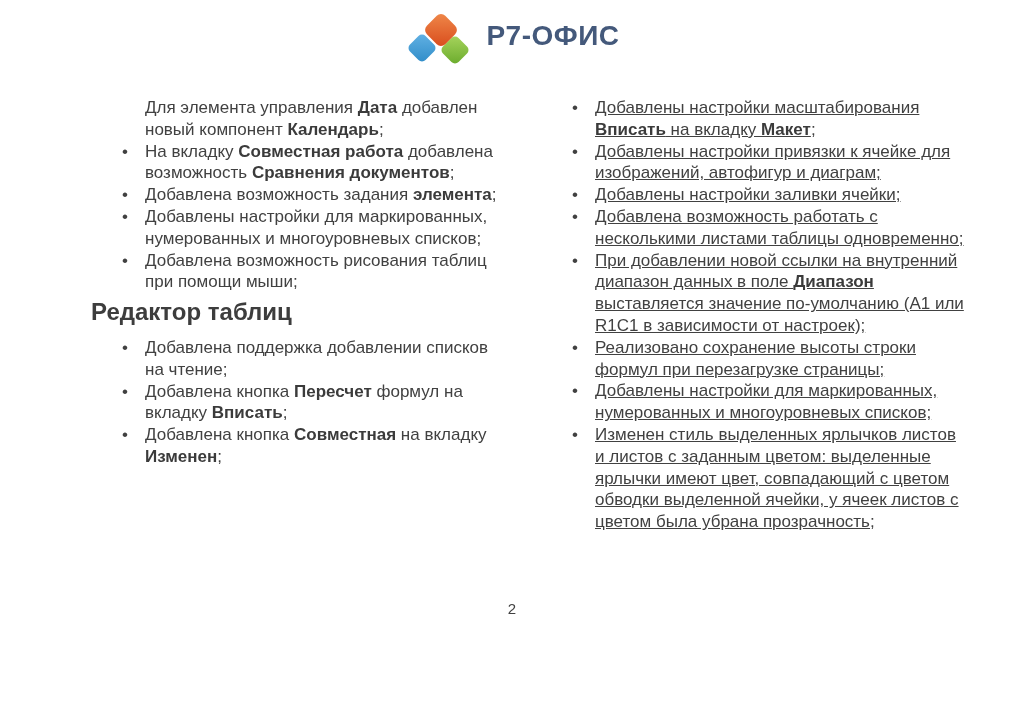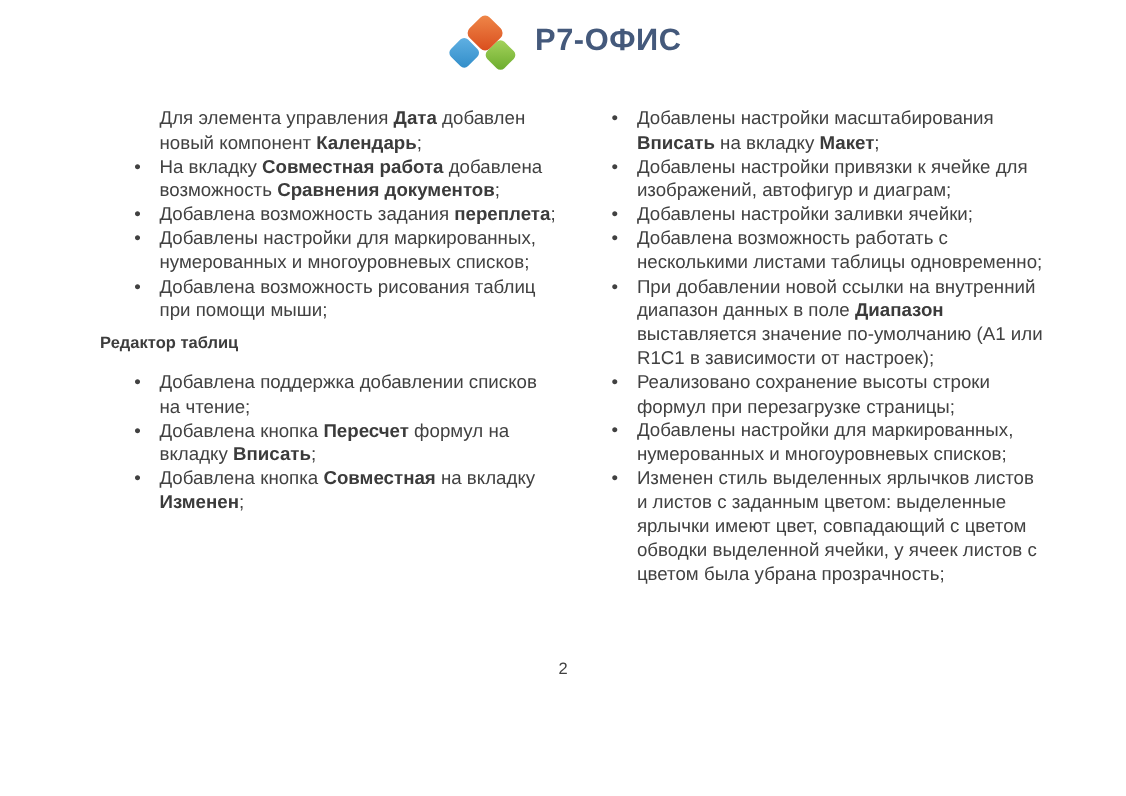--- a/index.html
+++ b/index.html
@@ -32,44 +32,44 @@
     letter-spacing: 0.5px;
     padding-bottom: 4px;
   }
 
   
   .columns {
     position: absolute;
     top: 97px;
     left: 91px;
     display: flex;
-    gap: 14px;
+    gap: 30px;
     font-size: 17px;
     line-height: 21.8px;
   }
   .col-left  { width: 420px; }
-  .col-right { width: 424px; }
+  .col-right { width: 424px; text-decoration: underline; }
 
   ul.feature-list {
     list-style: none;
     margin: 0;
     padding: 0 0 0 54px;
   }
   ul.feature-list li { position: relative; }
   ul.feature-list li::before {
     content: "\2022";
     position: absolute;
     left: -23px;
     top: 0;
   }
   ul.feature-list li.no-bullet::before { display: none; }
   ul.feature-list b { font-weight: 700; color: #3b3b3b; }
 
   h2.section-heading {
-    font-size: 15px;
+    font-size: 24px;
     font-weight: 700;
     color: #3d3d3d;
     margin: 8px 0 14px 0;
   }
 
   
   .page-number {
     position: absolute;
     top: 600px;
     left: 0;
@@ -111,21 +111,21 @@
       </g>
     </svg>
     <span class="brand">Р7-ОФИС</span>
   </div>
 
   <div class="columns">
     <section class="col col-left">
       <ul class="feature-list">
           <li class="no-bullet"><span>Для элемента управления </span><b>Дата</b><span> добавлен новый компонент </span><b>Календарь</b><span>;</span></li>
           <li><span>На вкладку </span><b>Совместная работа</b><span> добавлена возможность </span><b>Сравнения документов</b><span>;</span></li>
-          <li><span>Добавлена возможность задания </span><b>переплета</b><span>;</span></li>
+          <li><span>Добавлена возможность задания </span><b>элемента</b><span>;</span></li>
           <li><span>Добавлены настройки для маркированных, нумерованных и многоуровневых списков;</span></li>
           <li><span>Добавлена возможность рисования таблиц при помощи мыши;</span></li>
         </ul>
       <h2 class="section-heading">Редактор таблиц</h2>
       <ul class="feature-list">
           <li><span>Добавлена поддержка добавлении списков на чтение;</span></li>
           <li><span>Добавлена кнопка </span><b>Пересчет</b><span> формул на вкладку </span><b>Вписать</b><span>;</span></li>
           <li><span>Добавлена кнопка </span><b>Совместная</b><span> на вкладку </span><b>Изменен</b><span>;</span></li>
         </ul>
     </section>

